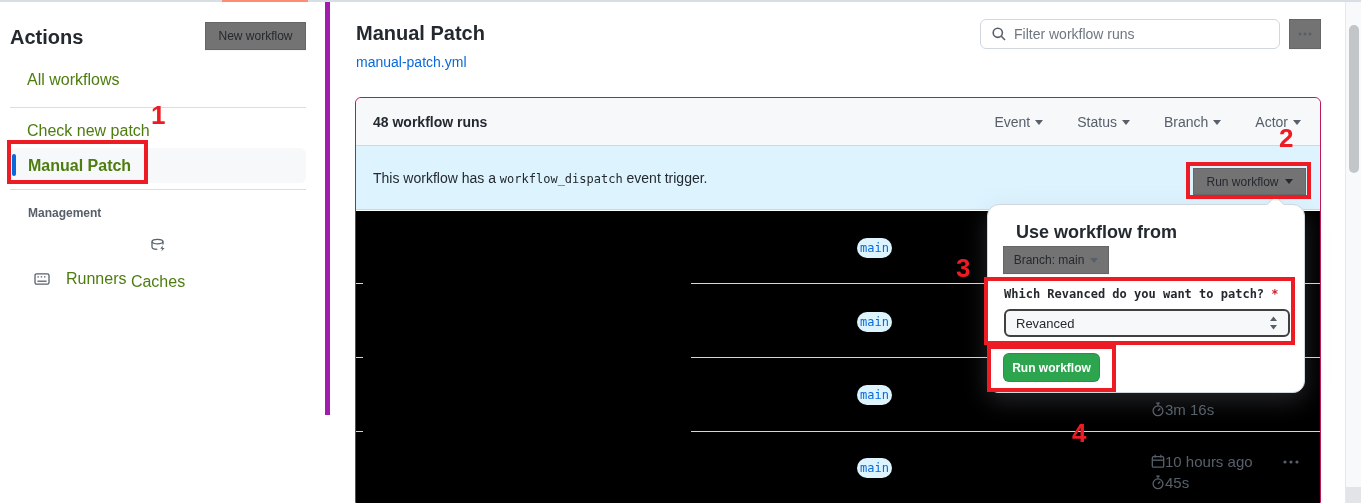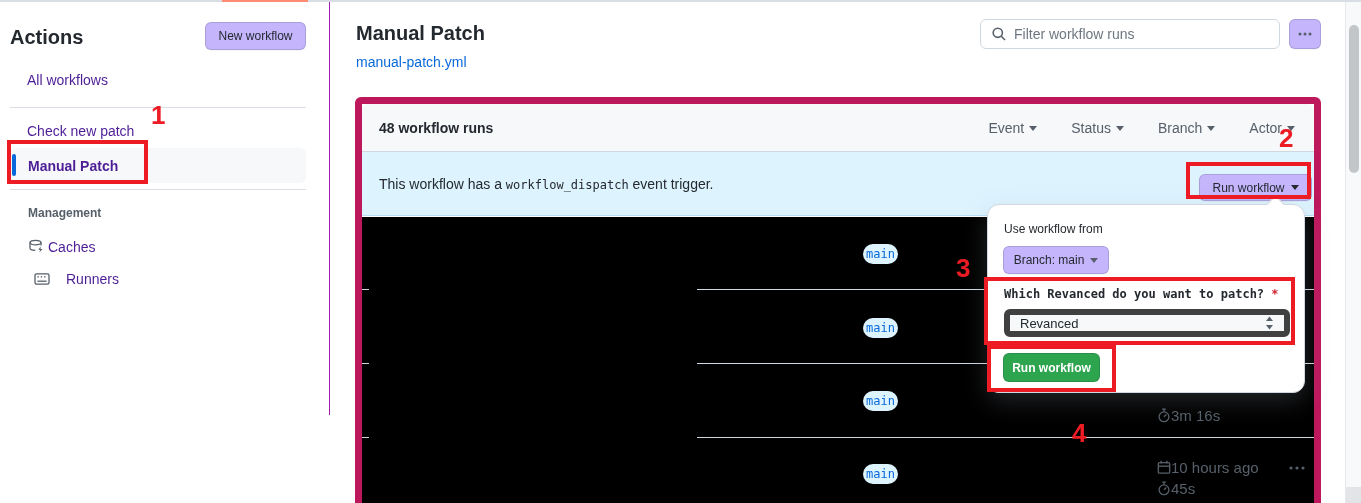--- a/index.html
+++ b/index.html
@@ -4,40 +4,40 @@
 <style>
   * { margin:0; padding:0; box-sizing:border-box; }
   html,body { background:#fff; }
   body { font-family:"Liberation Sans", sans-serif; color:#24292f; }
   .screen { position:relative; width:1361px; height:503px; overflow:hidden; background:#fff; }
   .abs { position:absolute; }
 
   
   .gh-btn {
     display:flex; align-items:center; justify-content:center; gap:6px;
-    background:#c4b5fd; border:1px solid rgba(27,31,36,.15); border-radius:6px;
+    background:#737373; border:1px solid rgba(27,31,36,.15); border-radius:0;
     font-size:12px; color:#24292f; box-shadow:0 1px 0 rgba(27,31,36,.04);
     cursor:pointer; font-family:"Liberation Sans",sans-serif;
   }
   .green-btn {
     display:flex; align-items:center; justify-content:center;
     background:#2da44e; border:1px solid rgba(27,31,36,.15); border-radius:6px;
     color:#fff; font-size:12px; font-weight:600; cursor:pointer;
   }
   .mono { font-family:"DejaVu Sans Mono", monospace;margin-top:28px; }
 
   
-  .sidebar { position:absolute; left:0; top:2px; width:330px; height:413px; background:#fff; border-right:1px solid #a21caf; }
-  .side-item { position:absolute; left:10px; width:296px; font-size:14px; color:#4c1d95; cursor:pointer; padding-left:17px; display:flex; align-items:center; }
+  .sidebar { position:absolute; left:0; top:2px; width:330px; height:413px; background:#fff; border-right:5px solid #a21caf; }
+  .side-item { position:absolute; left:10px; width:296px; font-size:16px; color:#4d7c0f; cursor:pointer; padding-left:17px; display:flex; align-items:center; }
   .divider { position:absolute; left:10px; width:296px; height:1px; background:#d8dee4; }
   .selected-item { background:#f6f8fa; border-radius:6px; font-weight:700; }
   .accent-bar { position:absolute; left:12px; width:4px; height:22px; border-radius:2px; background:#0969da; }
 
   
-  .card { position:absolute; left:355px; top:97px; width:966px; height:406px; border:7px solid #be185d; border-radius:6px 6px 0 0; background:#fff;padding-left:8px; }
+  .card { position:absolute; left:355px; top:97px; width:966px; height:406px; border:1px solid #be185d; border-radius:6px 6px 0 0; background:#fff;padding-left:8px; }
   .card-header { position:absolute; left:0; top:0; width:100%; height:48px; background:#f6f8fa; border-bottom:1px solid #d0d7de; border-radius:6px 6px 0 0; display:flex; align-items:center; }
   .filters { position:absolute; right:0; top:0; height:48px; display:flex; align-items:center; gap:34px; padding-right:19px; }
   .filter { display:flex; align-items:center; gap:5px; font-size:14px; color:#57606a; cursor:pointer; }
   .banner { position:absolute; left:0; top:48px; width:100%; height:64px; background:#ddf4ff; border-bottom:1px solid #b6dff7; }
   .banner-text { position:absolute; left:17px; top:24px; font-size:14px; color:#24292f; }
   .banner-text code { font-size:12px; }
 
   .run-row { position:absolute; left:0; width:100%; background:#000000; }
   .row-sep { position:absolute; left:335px; right:0; bottom:0; height:1px; background:#d0d7de; }
   .row-nub { position:absolute; left:0; bottom:0; width:7px; height:1px; background:#d0d7de; }
@@ -55,21 +55,21 @@
     box-shadow:0 8px 24px rgba(140,149,159,.25); z-index:20;
   }
   .panel-caret {
     position:absolute; top:-7.5px; right:22px; width:13px; height:13px; background:#fff;
     border-left:1px solid #d0d7de; border-top:1px solid #d0d7de; transform:rotate(45deg);
   }
   .input-label { position:absolute; left:16px; top:82px; font-family:"DejaVu Sans Mono",monospace; font-weight:700; font-size:12px; color:#24292f; }
   .req { color:#cf222e; }
   .gh-select {
     position:absolute; left:16px; top:104px; width:286px; height:28px;
-    background:#f6f8fa; border:6px solid #404040; border-radius:6px;
+    background:#f6f8fa; border:2px solid #404040; border-radius:6px;
     display:flex; align-items:center; font-size:13px; color:#24292f; padding:0 10px; cursor:pointer;
   }
   .gh-select .grow { flex:1; }
 
   
   .red-box { position:absolute; border:4px solid #ed1c24; z-index:30; pointer-events:none; }
   .red-num { position:absolute; color:#ed1c24; font-size:26px; font-weight:700; z-index:31; line-height:1; }
 
   
   .search-box {
@@ -111,21 +111,21 @@
 
     <div class="side-item selected-item" style="top:146px;height:35px;padding-left:18px;">
       <span>Manual Patch</span>
     </div>
     <div class="accent-bar" style="top:152px;"></div>
 
     <div class="divider" style="top:187px;"></div>
 
     <div class="abs" style="left:28px;top:204px;font-size:12px;font-weight:700;color:#57606a;text-align:right;">Management</div>
 
-    <div class="side-item" style="left:28px;top:236px;height:18px;padding-left:0;gap:4px;width:260px;">
+    <div class="side-item" style="left:28px;top:236px;height:18px;padding-left:0;gap:19px;width:260px;flex-direction:column;">
       <span class="icon">
         <svg width="16" height="16" viewBox="0 0 16 16" fill="none" stroke="#57606a" stroke-width="1.3">
           <ellipse cx="7.5" cy="3.6" rx="5.5" ry="2.3"></ellipse>
           <path d="M2 3.6 v5.5 c0 1.3 2.4 2.3 5.3 2.35"></path>
           <path d="M13 3.6 v3"></path>
           <path d="M12.6 7.6 l-2.3 3.1 h2 l-1 2.9 3.3-3.7 h-2 z" fill="#57606a" stroke="none"></path>
         </svg>
       </span>
       <span>Caches</span>
     </div>
@@ -278,21 +278,21 @@
             <circle cx="2" cy="2" r="1.6"></circle>
             <circle cx="8" cy="2" r="1.6"></circle>
             <circle cx="14" cy="2" r="1.6"></circle>
           </svg>
       </span>
     </div>
   </div>
 
   <div class="panel">
     <div class="panel-caret"></div>
-    <div class="abs" style="left:16px;top:17px;font-size:12px;font-weight:400;">Use workflow from</div>
+    <div class="abs" style="left:28px;top:17px;font-size:18px;font-weight:700;">Use workflow from</div>
 
     <button class="gh-btn abs" style="left:15px;top:41px;width:106px;height:28px;">
       <span>Branch: main</span>
       <span class="icon">
           <svg width="8" height="5" viewBox="0 0 8 5" fill="#57606a">
             <path d="M0 0 h8 L4 5 Z"></path>
           </svg>
         </span>
     </button>
 

